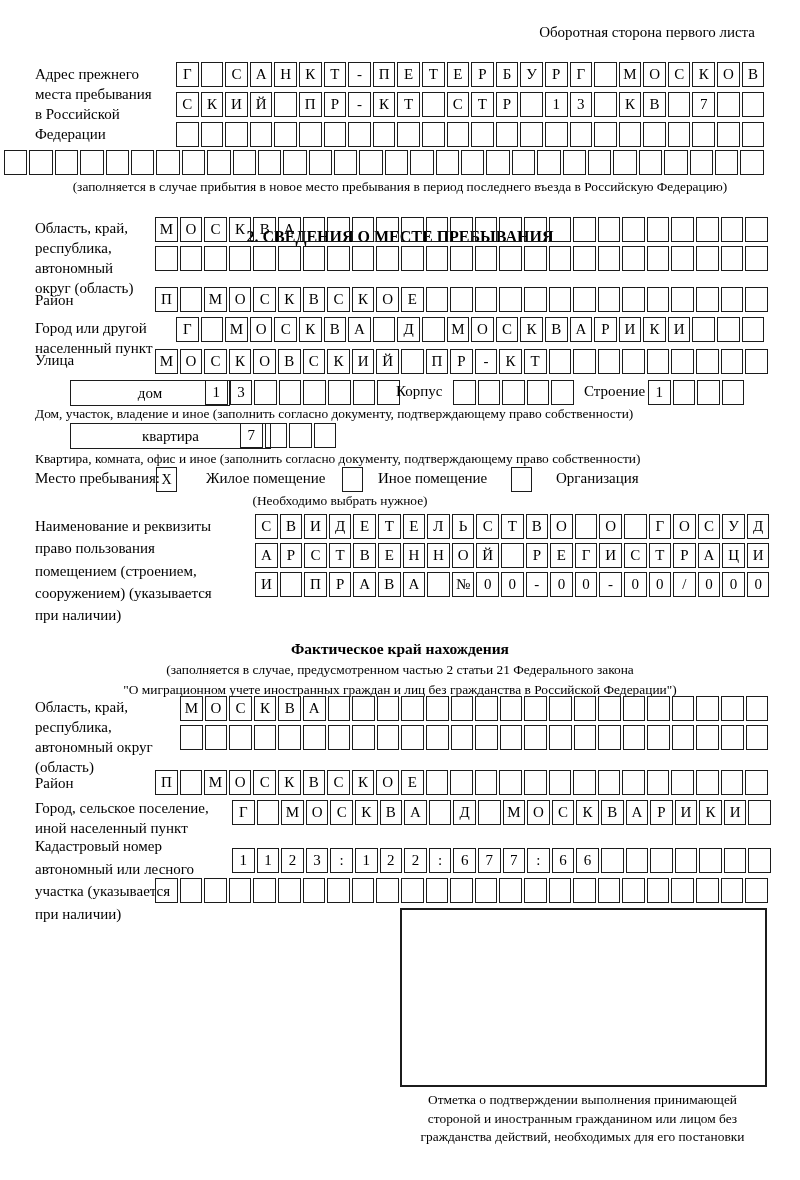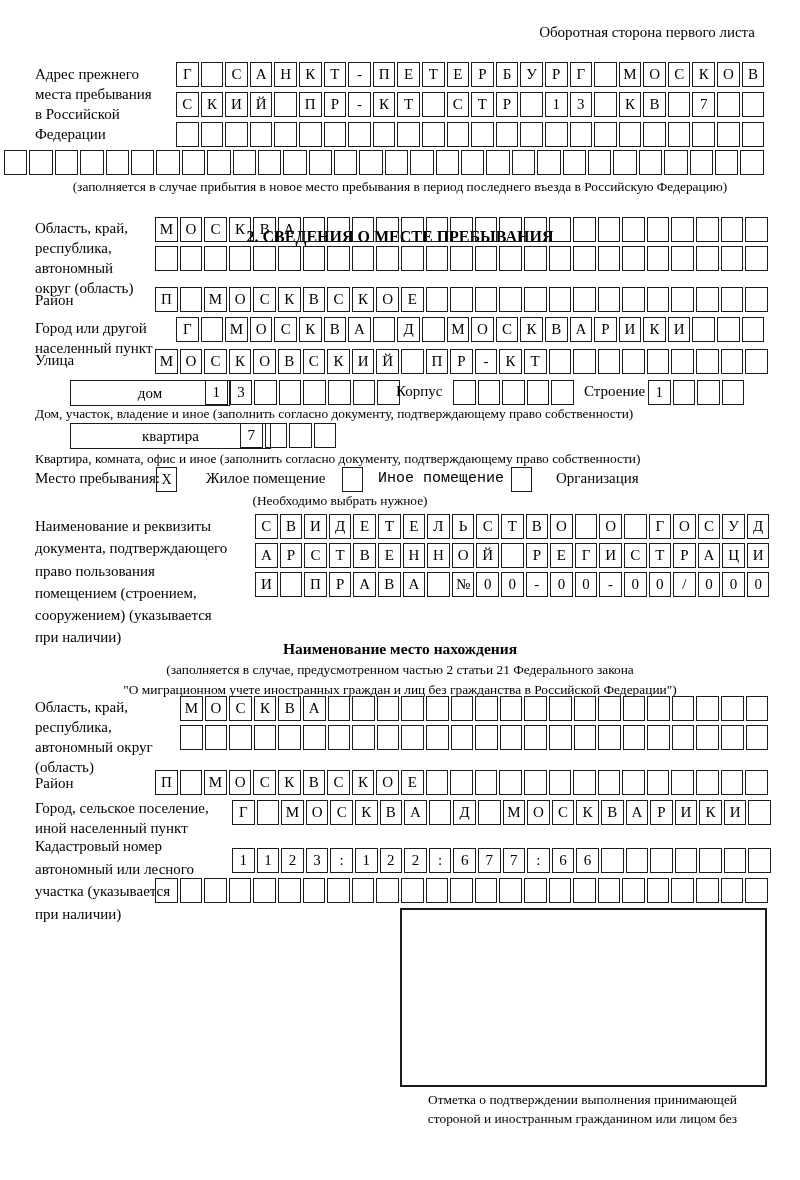--- a/index.html
+++ b/index.html
@@ -46,21 +46,21 @@
   #lbl-stroenie{left:584px;top:383px;}
   #r-stroenie{left:648px;top:380px;}
   #cap-house{left:35px;top:406px;}
   #apt-box{left:34px;top:423px;width:201px;}
   #r-apt{left:240px;top:423px;}
   #cap-apt{left:35px;top:451px;}
   #lbl-stay{left:35px;top:470px;}
   #chk-stay1{left:156px;top:467px;}
   #lbl-stay1{left:206px;top:470px;}
   #chk-stay2{left:342px;top:467px;}
-  #lbl-stay2{left:378px;top:470px;font-family:Liberation Mono, monospace;}
+  #lbl-stay2{left:378px;top:470px;}
   #chk-stay3{left:511px;top:467px;}
   #lbl-stay3{left:556px;top:470px;}
   #hint-stay{left:150px;top:493px;width:380px;text-align:center;}
   #lbl-doc{left:35px;top:515px;line-height:22.3px;}
   #r-doc1{left:255px;top:514px;}
   #r-doc2{left:255px;top:543px;}
   #r-doc3{left:255px;top:572px;}
   #t-actual{top:640px;font-size:15.5px;}
   #sub-actual{top:660px;line-height:19.5px;}
   #lbl-region2{left:35px;top:697px;}
@@ -394,21 +394,20 @@
   <div id="chk-stay1" class="chk">X</div>
   <div id="lbl-stay1" class="abs smalllbl">Жилое помещение</div>
   <div id="chk-stay2" class="chk"></div>
   <div id="lbl-stay2" class="abs smalllbl">Иное помещение</div>
   <div id="chk-stay3" class="chk"></div>
   <div id="lbl-stay3" class="abs smalllbl">Организация</div>
   <div id="hint-stay" class="abs cap">(Необходимо выбрать нужное)</div>
 
   <div id="lbl-doc" class="abs lbl">
     <div>Наименование и реквизиты</div>
-    <div>документа, подтверждающего</div>
     <div>право пользования</div>
     <div>помещением (строением,</div>
     <div>сооружением) (указывается</div>
     <div>при наличии)</div>
   </div>
   <div id="r-doc1" class="cellrow">
       <span class="cell">С</span>
       <span class="cell">В</span>
       <span class="cell">И</span>
       <span class="cell">Д</span>
@@ -470,21 +469,21 @@
       <span class="cell">0</span>
       <span class="cell">-</span>
       <span class="cell">0</span>
       <span class="cell">0</span>
       <span class="cell">/</span>
       <span class="cell">0</span>
       <span class="cell">0</span>
       <span class="cell">0</span>
     </div>
 
-  <div id="t-actual" class="abs title">Наименование место нахождения</div>
+  <div id="t-actual" class="abs title">Фактическое край нахождения</div>
   <div id="sub-actual" class="abs cap center">
     <div>(заполняется в случае, предусмотренном частью 2 статьи 21 Федерального закона</div>
     <div>"О миграционном учете иностранных граждан и лиц без гражданства в Российской Федерации")</div>
   </div>
 
   <div id="lbl-region2" class="abs lbl">
     <div>Область, край,</div>
     <div>республика,</div>
     <div>автономный округ</div>
     <div>(область)</div>
@@ -655,15 +654,16 @@
       <span class="cell"></span>
       <span class="cell"></span>
       <span class="cell"></span>
       <span class="cell"></span>
     </div>
 
   <div id="stamp-box" class="stamp"></div>
   <div id="cap-stamp" class="abs cap" style="white-space:normal;">
     <div>Отметка о подтверждении выполнения принимающей</div>
     <div>стороной и иностранным гражданином или лицом без</div>
+    <div>гражданства действий, необходимых для его постановки</div>
   </div>
 
 </div>
 
 </body></html>

